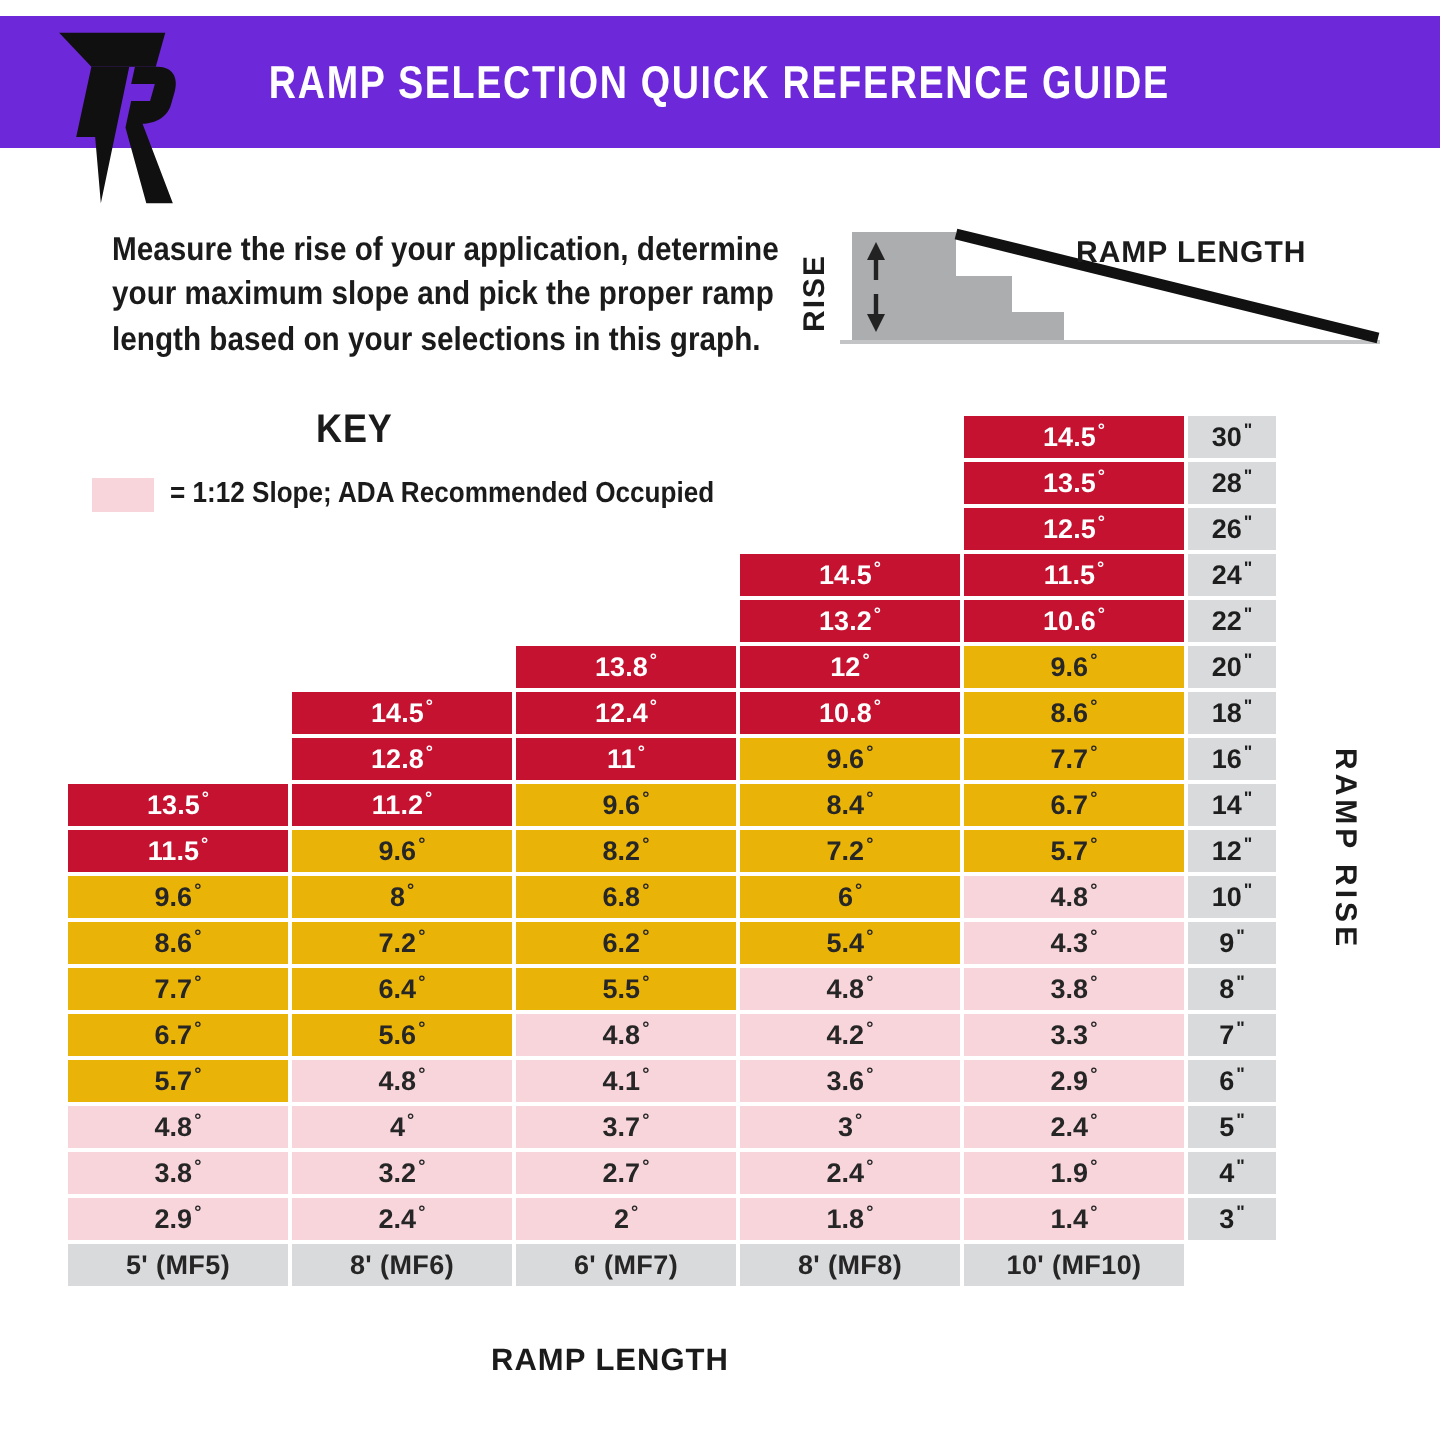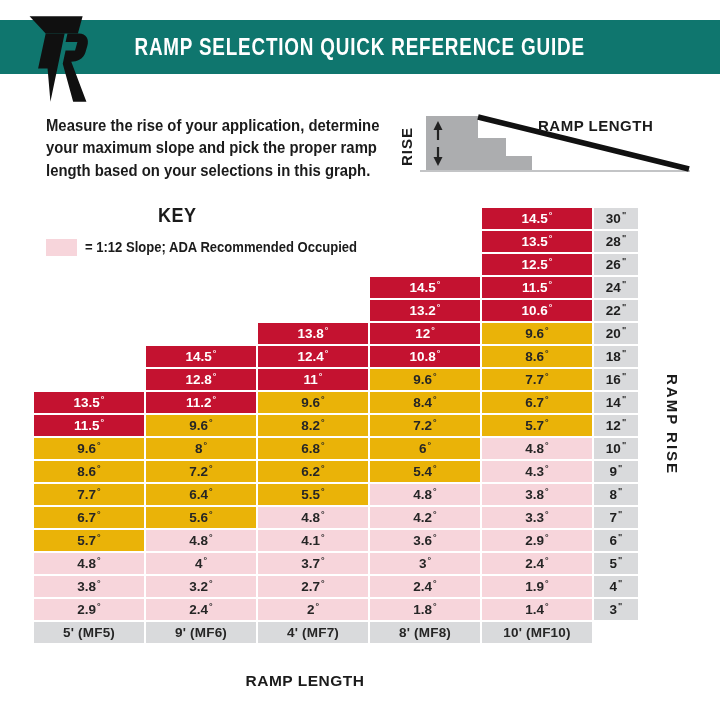--- a/index.html
+++ b/index.html
@@ -3,30 +3,30 @@
 <meta charset="utf-8">
 <style>
   html,body{margin:0;padding:0}
   body{
     width:720px;height:720px;position:relative;overflow:hidden;
     background:#ffffff;color:#1b1b1b;
     font-family:"Liberation Sans",sans-serif;
   }
   
   .banner{
-    position:absolute;left:0;top:20px;width:720px;height:54px;
-    background:#0f766e;display:flex;align-items:center;justify-content:center;
+    position:absolute;left:0;top:8px;width:720px;height:66px;
+    background:#6d28d9;display:flex;align-items:center;justify-content:center;
   }
   .banner-title{
     color:#fff;font-weight:700;font-size:23px;letter-spacing:1px;white-space:nowrap;
     display:inline-block;transform:scaleX(.82);transform-origin:center;
   }
   .logo{position:absolute;left:22px;top:12px;width:72px;height:94px;z-index:5}
   
-  .intro{position:absolute;left:46px;top:114px;width:360px}
+  .intro{position:absolute;left:56px;top:114px;width:360px}
   .intro div{
     font-size:16.5px;font-weight:700;line-height:1.35;white-space:nowrap;
     transform:scaleX(.9);transform-origin:left center;
   }
   
   .diagram{position:absolute;left:398px;top:100px;width:300px;height:90px}
   .diagram text{font-family:"Liberation Sans",sans-serif;font-weight:700;fill:#1b1b1b}
   
   .key{position:absolute;left:46px;top:204px;width:330px}
   .key-title{
@@ -215,20 +215,20 @@
     <div class="cell s1">2.4<span class="deg">°</span></div>
     <div class="cell s1">1.9<span class="deg">°</span></div>
     <div class="cell rise">4<span class="in">"</span></div>
     <div class="cell s1">2.9<span class="deg">°</span></div>
     <div class="cell s1">2.4<span class="deg">°</span></div>
     <div class="cell s1">2<span class="deg">°</span></div>
     <div class="cell s1">1.8<span class="deg">°</span></div>
     <div class="cell s1">1.4<span class="deg">°</span></div>
     <div class="cell rise">3<span class="in">"</span></div>
     <div class="cell foot">5' (MF5)</div>
-    <div class="cell foot">9' (MF6)</div>
-    <div class="cell foot">4' (MF7)</div>
+    <div class="cell foot">8' (MF6)</div>
+    <div class="cell foot">6' (MF7)</div>
     <div class="cell foot">8' (MF8)</div>
     <div class="cell foot">10' (MF10)</div>
   </div>
 
 <div class="y-axis-label">RAMP RISE</div>
 <div class="x-axis-label">RAMP LENGTH</div>
 
 </body></html>

